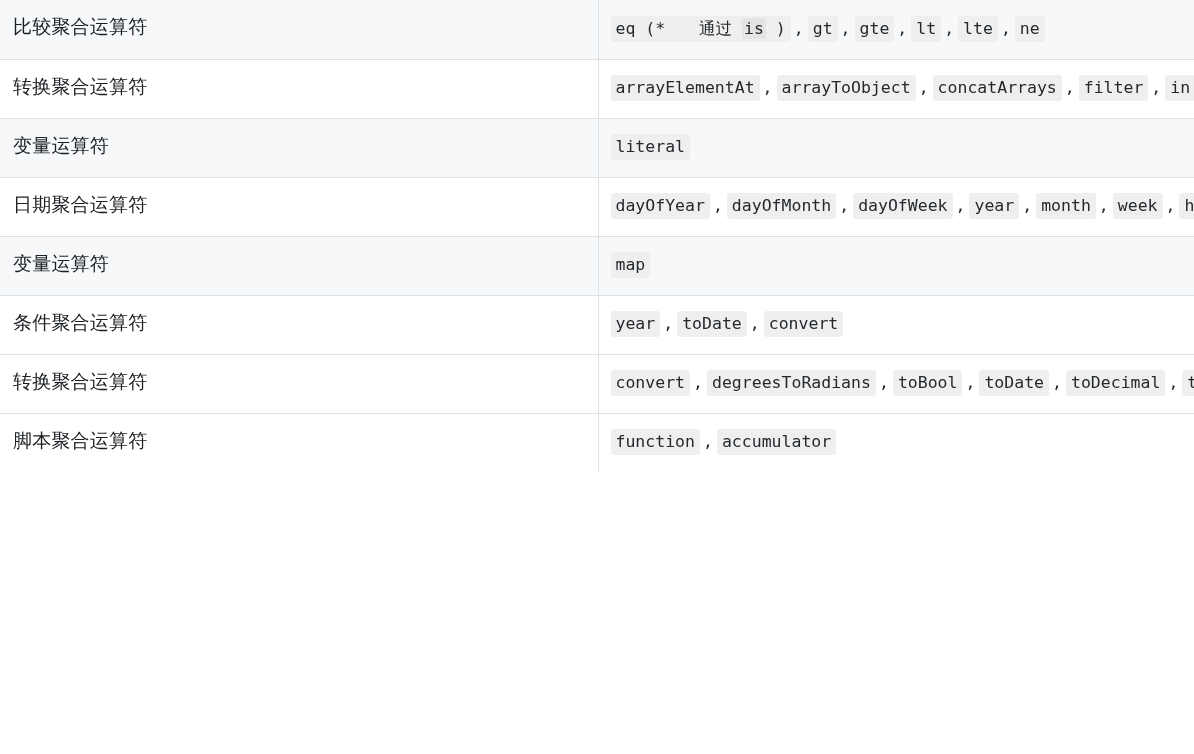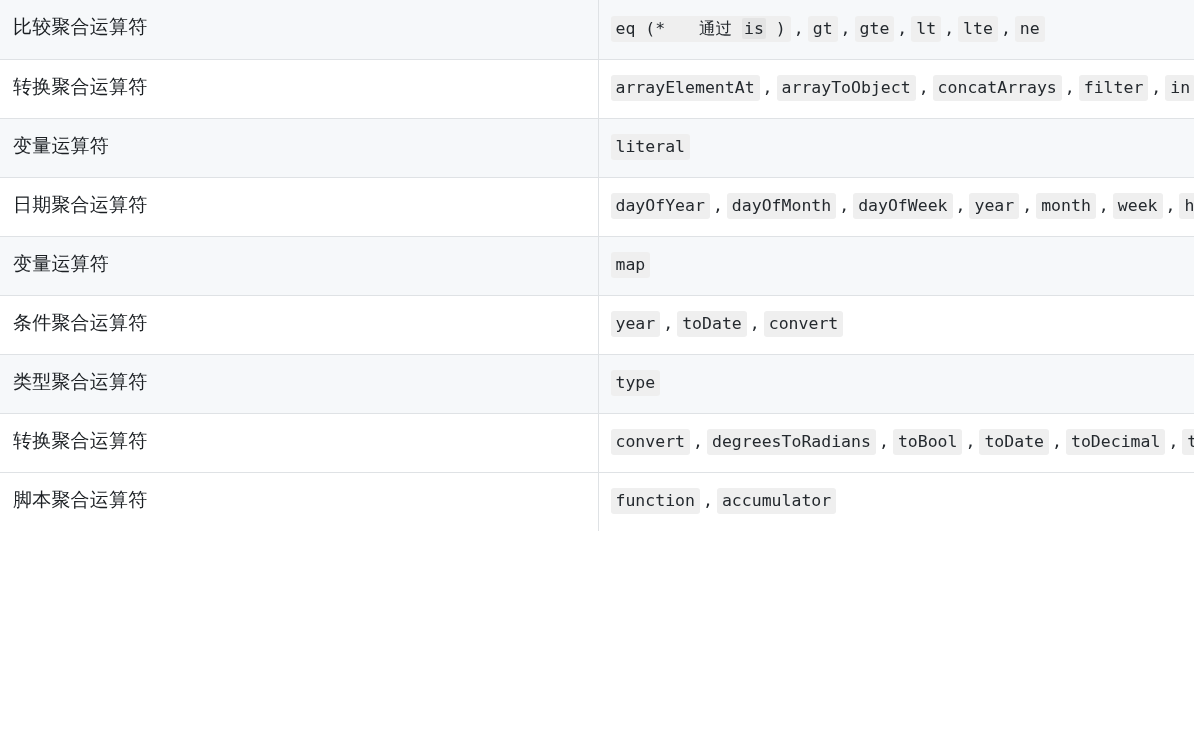--- a/index.html
+++ b/index.html
@@ -124,24 +124,20 @@
           <td class="ops"><span class="ops-flow"><code class="chip">dayOfYear</code><span class="sep">,</span><code class="chip">dayOfMonth</code><span class="sep">,</span><code class="chip">dayOfWeek</code><span class="sep">,</span><code class="chip">year</code><span class="sep">,</span><code class="chip">month</code><span class="sep">,</span><code class="chip">week</code><span class="sep">,</span><code class="chip">hour</code></span></td>
         </tr>
         <tr class="alt">
           <td class="cat">变量运算符</td>
           <td class="ops"><span class="ops-flow"><code class="chip">map</code></span></td>
         </tr>
         <tr class="plain">
           <td class="cat">条件聚合运算符</td>
           <td class="ops"><span class="ops-flow"><code class="chip">year</code><span class="sep">,</span><code class="chip">toDate</code><span class="sep">,</span><code class="chip">convert</code></span></td>
         </tr>
-        <tr class="alt">
-          <td class="cat">类型聚合运算符</td>
-          <td class="ops"><span class="ops-flow"><code class="chip">type</code></span></td>
-        </tr>
         <tr class="plain">
           <td class="cat">转换聚合运算符</td>
           <td class="ops"><span class="ops-flow"><code class="chip">convert</code><span class="sep">,</span><code class="chip">degreesToRadians</code><span class="sep">,</span><code class="chip">toBool</code><span class="sep">,</span><code class="chip">toDate</code><span class="sep">,</span><code class="chip">toDecimal</code><span class="sep">,</span><code class="chip">toDouble</code></span></td>
         </tr>
         <tr class="plain">
           <td class="cat">脚本聚合运算符</td>
           <td class="ops"><span class="ops-flow"><code class="chip">function</code><span class="sep">,</span><code class="chip">accumulator</code></span></td>
         </tr>
       </tbody>
   </table>

